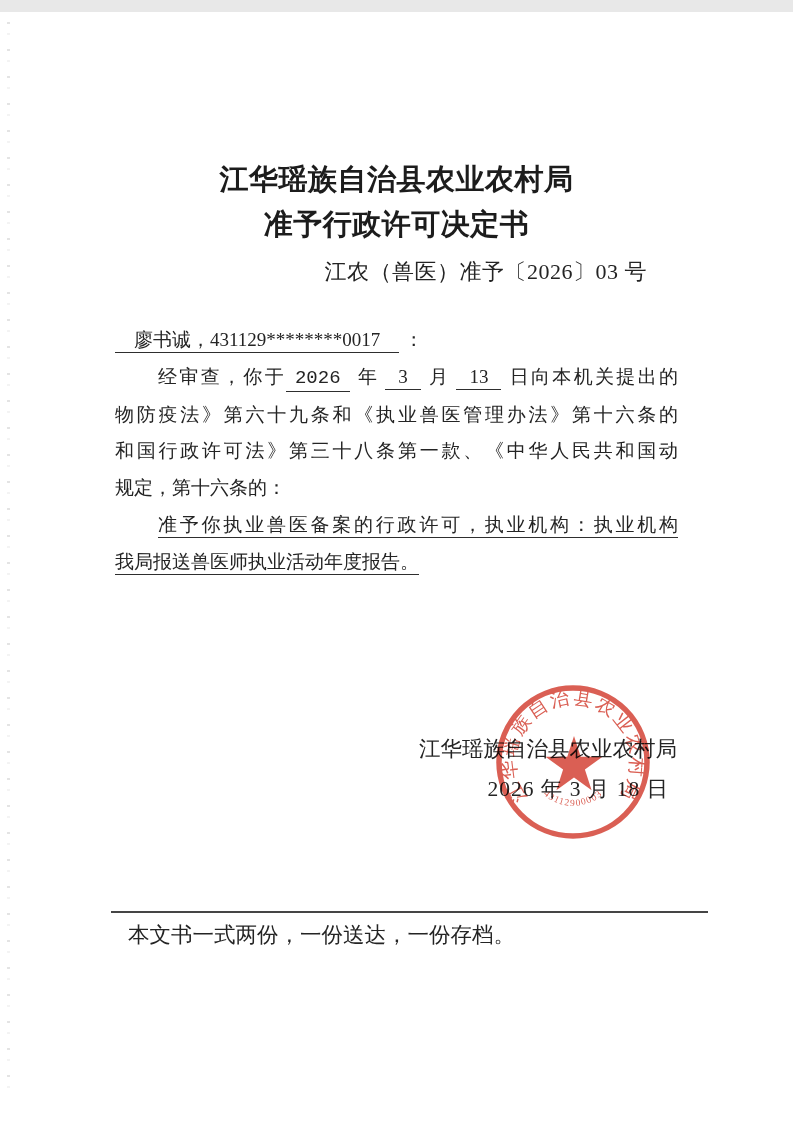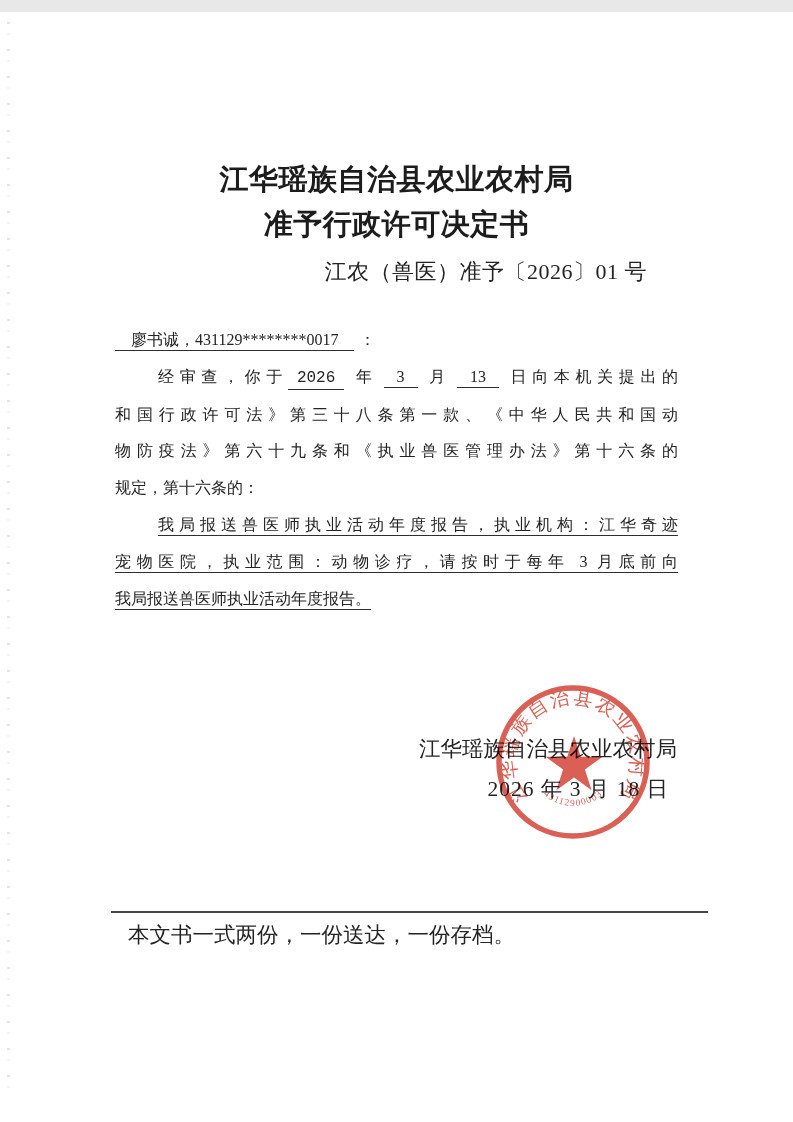--- a/index.html
+++ b/index.html
@@ -29,21 +29,21 @@
     text-align:center;font-weight:bold;font-size:29px;line-height:45px;
     color:#1c1c1c;letter-spacing:0.5px;
   }
   .doc-number{
     position:absolute;top:245px;right:146px;
     font-size:22px;color:#242424;letter-spacing:0.5px;
   }
 
   .body-block{
     position:absolute;left:115px;top:310px;width:563px;
-    font-size:16px;line-height:36.8px;color:#242424;
+    font-size:19px;line-height:36.8px;color:#242424;
   }
   .line{white-space:nowrap;}
   .line.just{
     white-space:normal;
     text-align:justify;
     text-align-last:justify;
     text-justify:inter-character;
   }
   .indent2{padding-left:43px;box-sizing:border-box;}
   .u{border-bottom:1.6px solid #2e2e2e;padding-bottom:2px;}
@@ -81,34 +81,33 @@
 
 <div class="page">
 
   <div class="scan-noise-left"></div>
 
   <div class="title-block">
     <div>江华瑶族自治县农业农村局</div>
     <div>准予行政许可决定书</div>
   </div>
 
-  <div class="doc-number">江农（兽医）准予〔2026〕01 号</div>
+  <div class="doc-number">江农（兽医）准予〔2026〕03 号</div>
 
   <div class="body-block">
     <div class="line"><span class="u">　廖书诚，431129********0017　</span><span class="colon-off">：</span></div>
 
     <div class="line just indent2"><span>经审查，你于</span><span class="u pad-num gap-r">2026</span><span class="gap-r">年</span><span class="u pad-num-wide gap-r">3</span><span class="gap-r">月</span><span class="u pad-num-wide gap-r">13</span><span>日向本机关提出的</span></div>
 
 
+    <div class="line just">物防疫法》第六十九条和《执业兽医管理办法》第十六条的</div>
     <div class="line just">和国行政许可法》第三十八条第一款、《中华人民共和国动</div>
-    <div class="line just">物防疫法》第六十九条和《执业兽医管理办法》第十六条的</div>
     <div class="line">规定，第十六条的：</div>
 
-    <div class="line just indent2"><span class="u">我局报送兽医师执业活动年度报告，执业机构：江华奇迹</span></div>
-    <div class="line just"><span class="u">宠物医院，执业范围：动物诊疗，请按时于每年 3 月底前向</span></div>
+    <div class="line just indent2"><span class="u">准予你执业兽医备案的行政许可，执业机构：执业机构</span></div>
     <div class="line"><span class="u">我局报送兽医师执业活动年度报告。</span></div>
   </div>
 
   <div class="signature-block">
     <div>江华瑶族自治县农业农村局</div>
     <div class="date-line">2026 年 3 月 18 日</div>
   </div>
 
   <svg class="seal" viewBox="-82 -82 164 164" aria-hidden="true">
     <defs>

